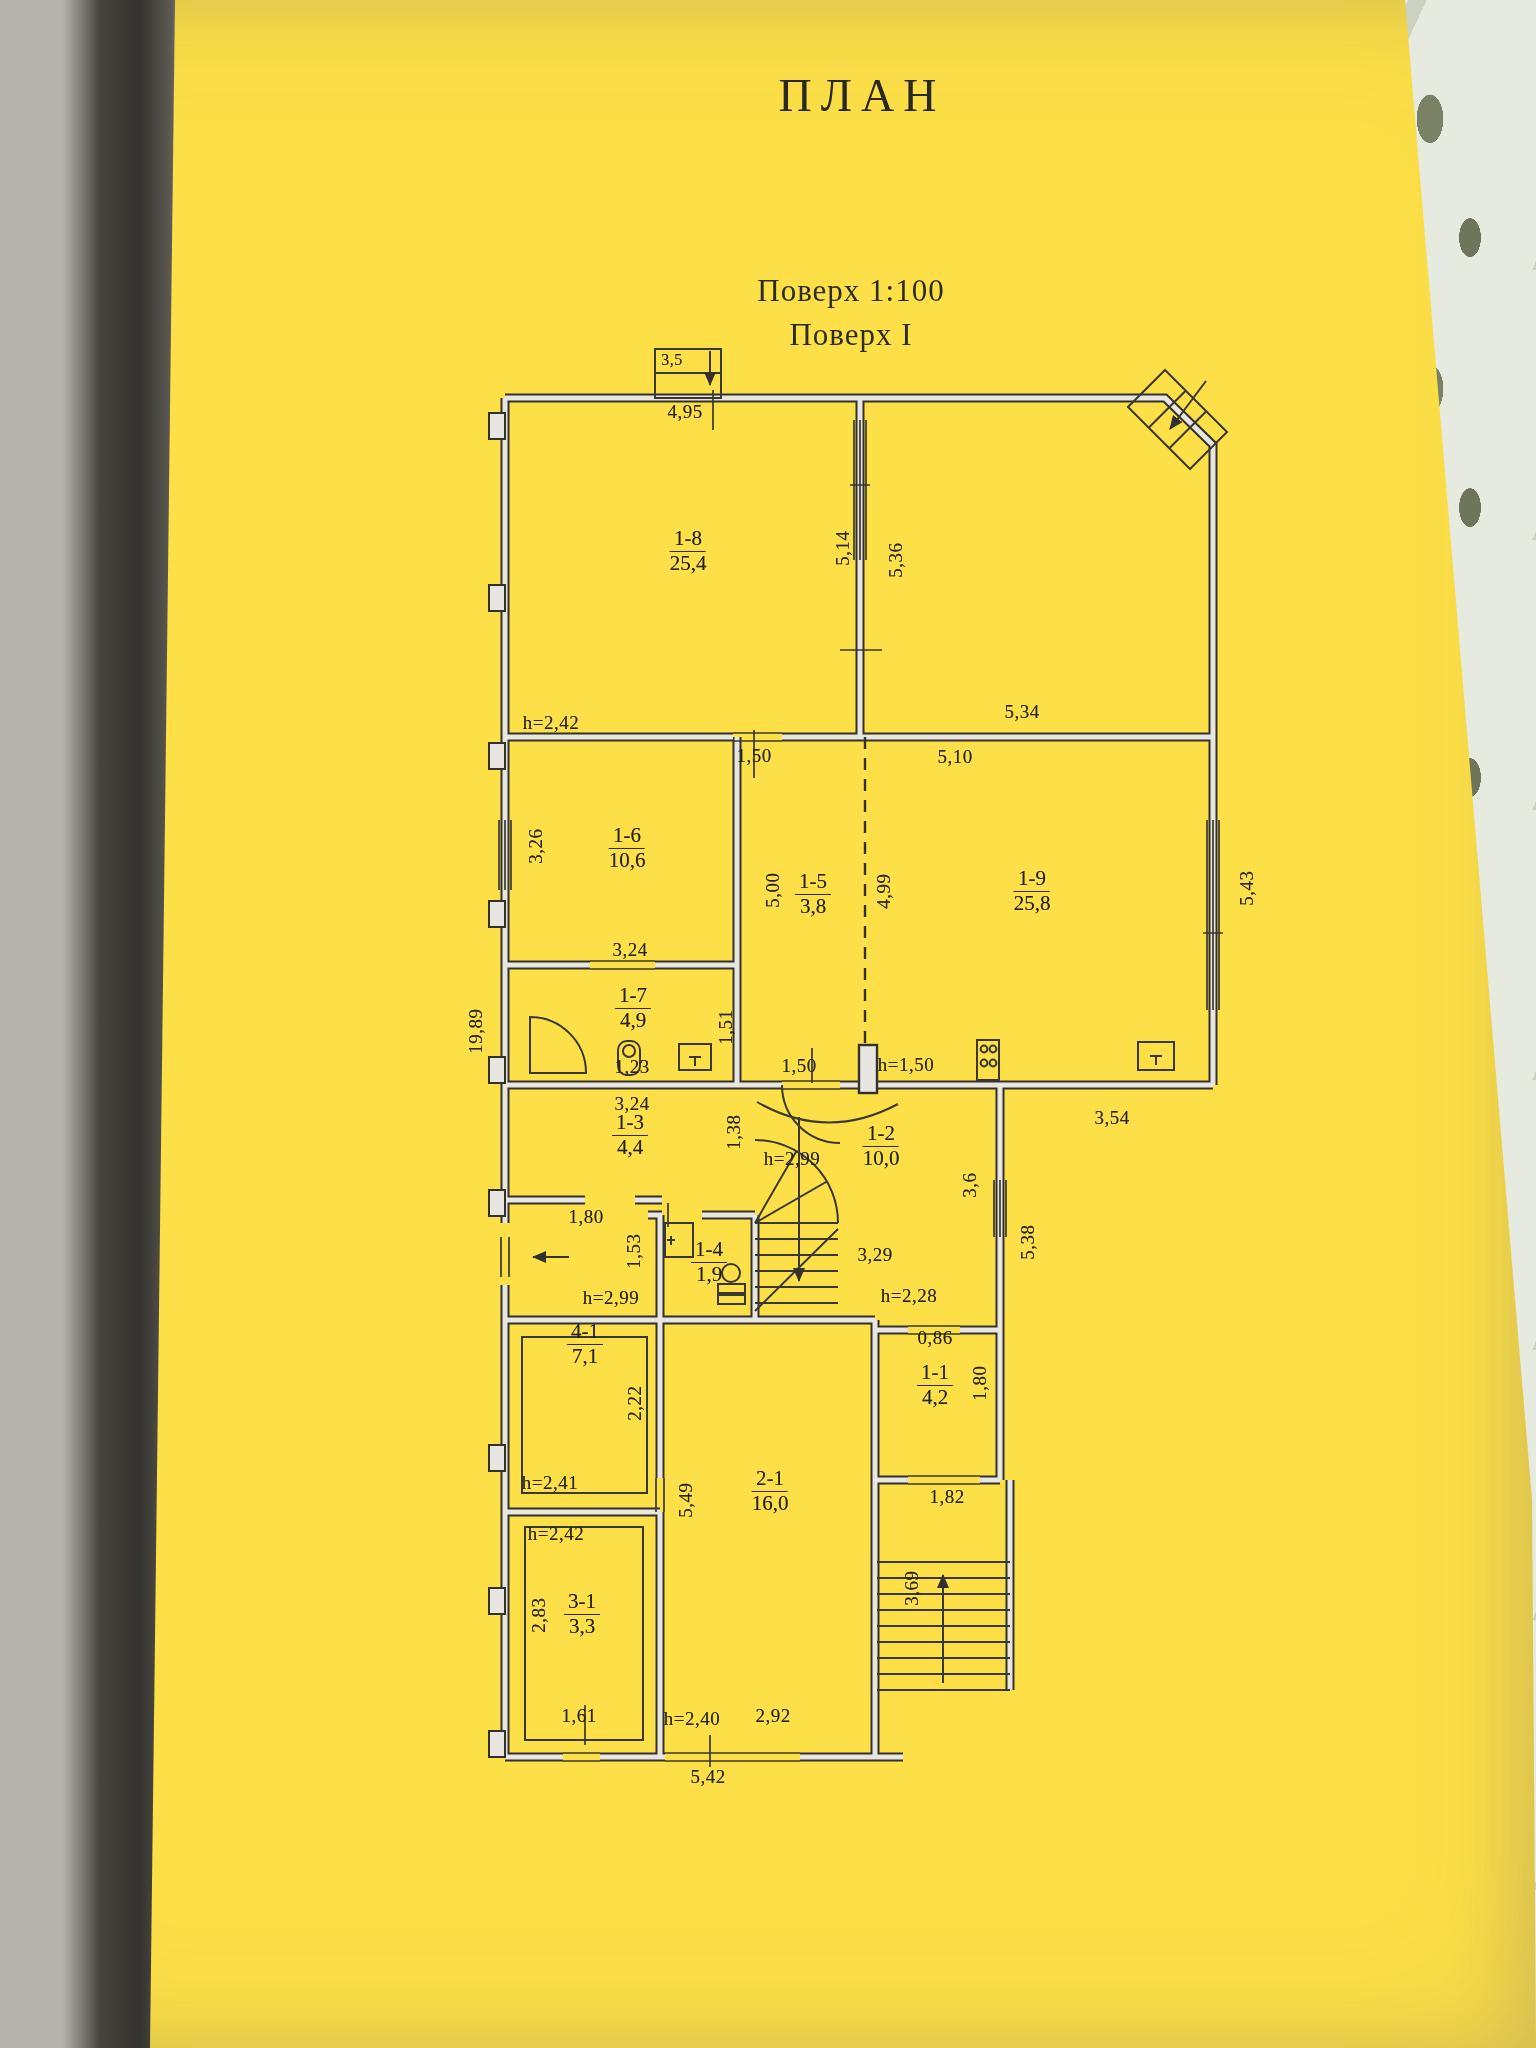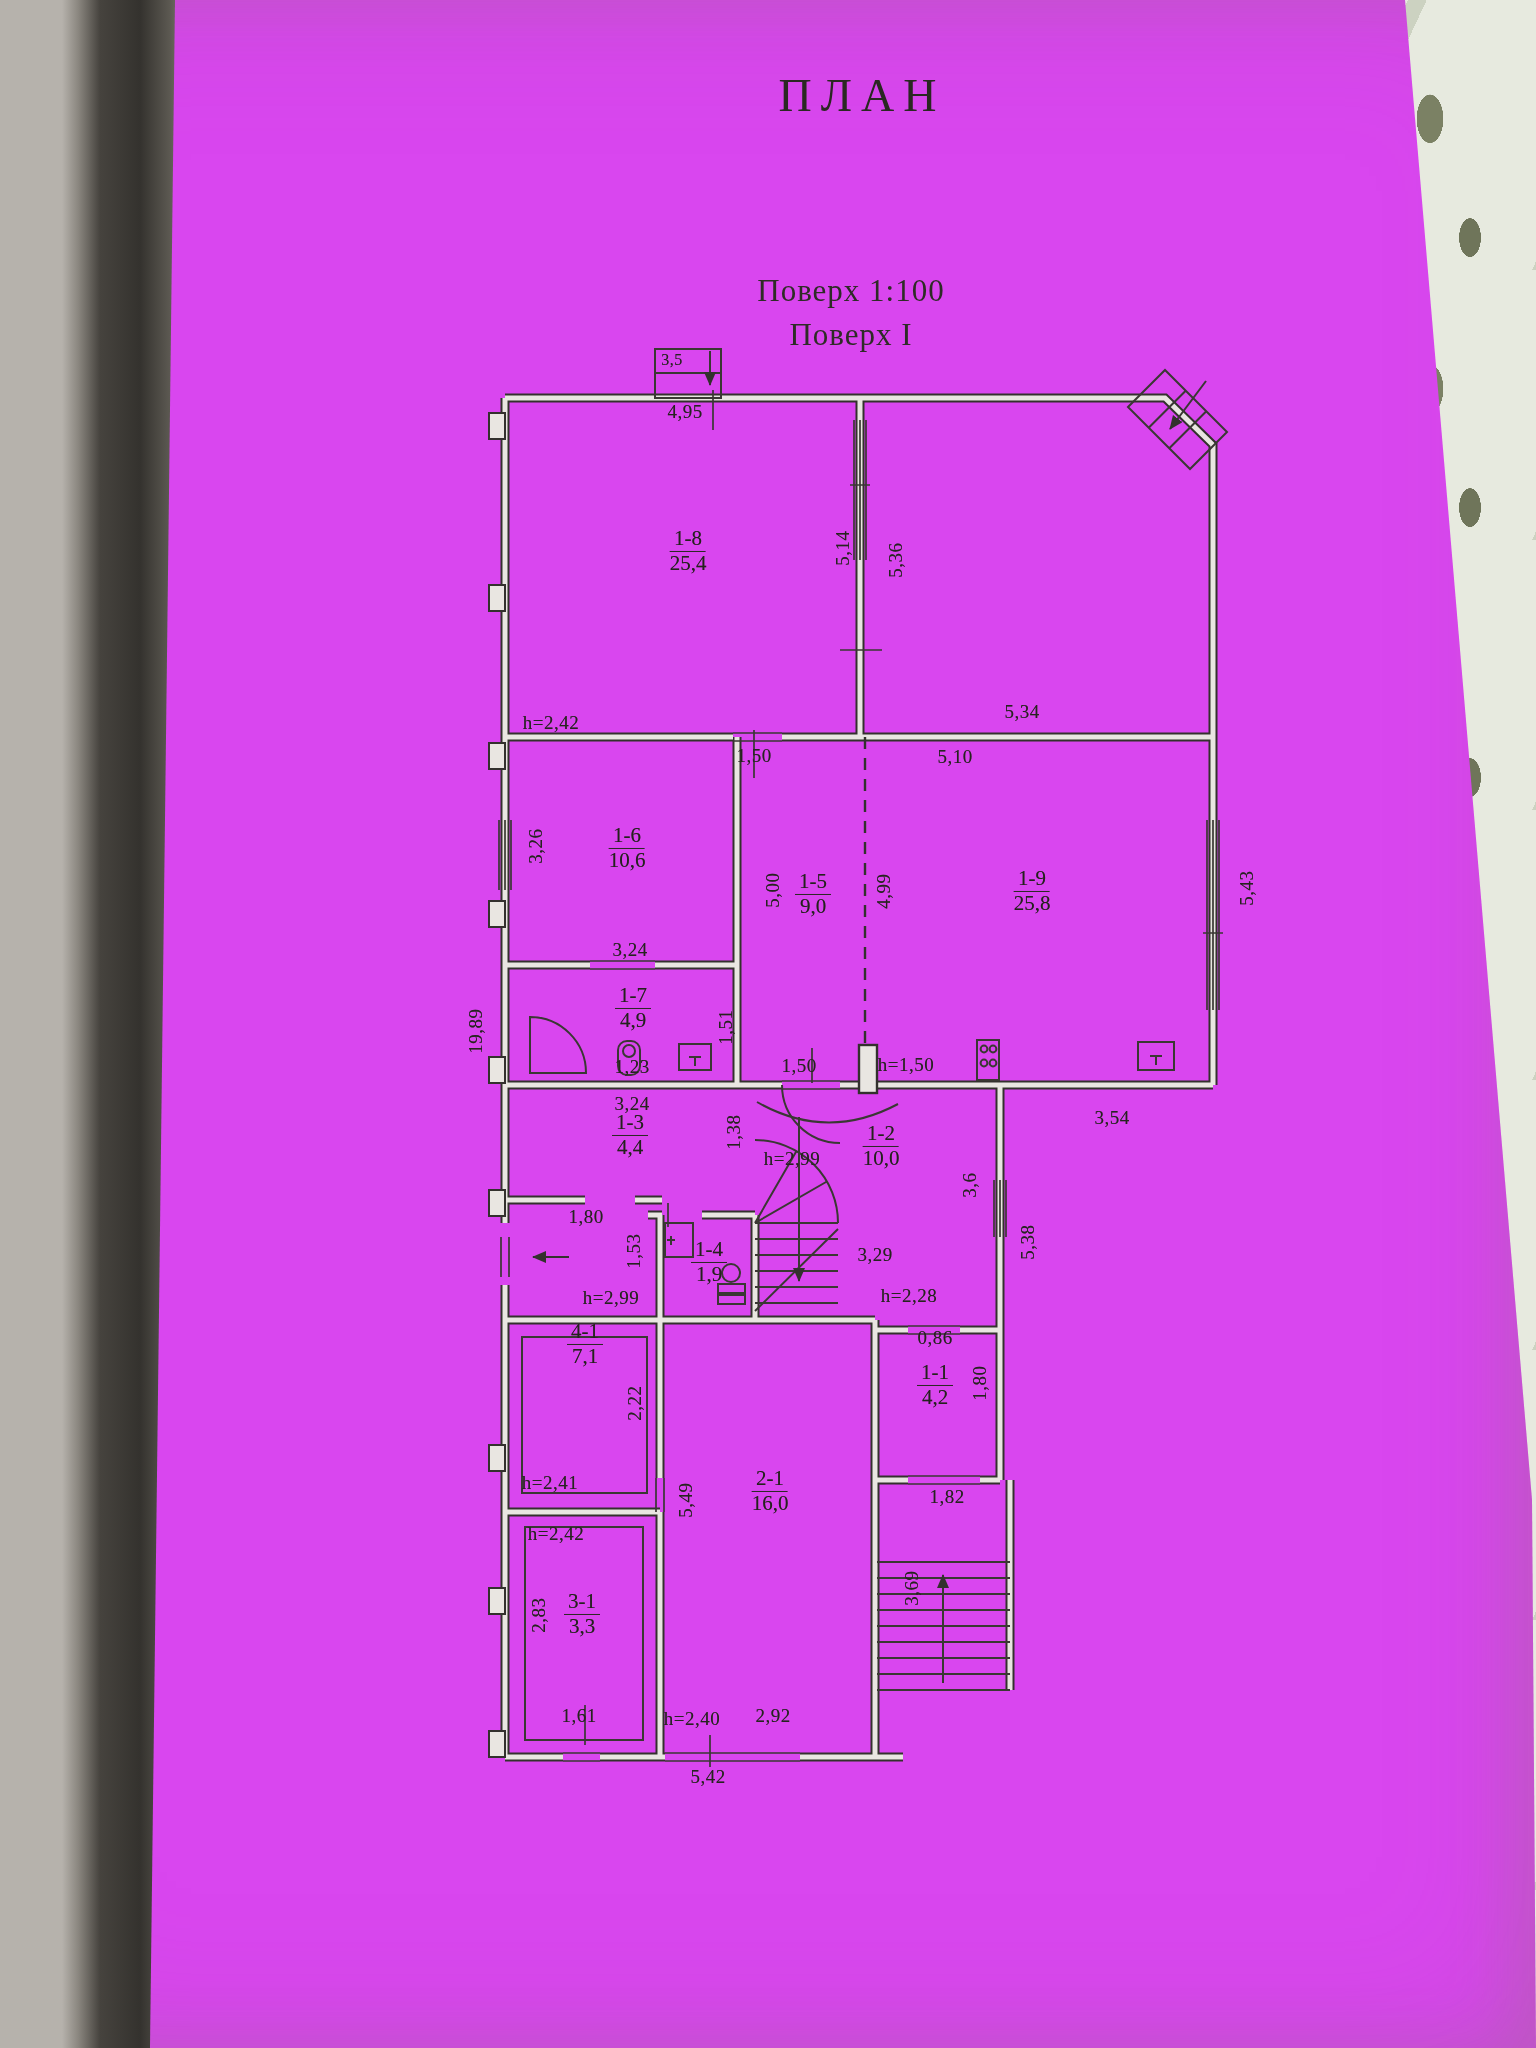--- a/index.html
+++ b/index.html
@@ -13,21 +13,21 @@
       radial-gradient(ellipse 30px 15px at 46% 74%, #848a68 0 60%, transparent 61%),
       radial-gradient(ellipse 18px 32px at 88% 88%, #6f755a 0 60%, transparent 61%),
       linear-gradient(115deg, transparent 0 42%, #ccd2c1 42% 47%, transparent 47% 100%);
     background-size:250px 270px;
   }
   .left-strip{
     position:absolute;left:0;top:0;bottom:0;width:185px;z-index:1;
     background:linear-gradient(90deg,#b6b2ac 0 62px,#8b8780 78px,#46433e 100px,#34322e 140px,#5c5952 170px,#7e7a72 185px);
   }
   .paper{
-    position:absolute;inset:0;z-index:2;background:#d946ef;
+    position:absolute;inset:0;z-index:2;background:#fde047;
     clip-path:polygon(175px 0px,1405px 0px,1532px 1500px,1536px 2048px,150px 2048px);
     box-shadow:inset 0 0 160px rgba(120,110,95,.18), inset -26px 0 60px rgba(140,130,112,.22);
   }
   .doc-title{
     position:absolute;transform:translate(-50%,-50%);
     font-size:46px;letter-spacing:9px;color:#2a2822;white-space:nowrap;
   }
   .doc-sub{
     position:absolute;transform:translate(-50%,-50%);
     font-size:31px;color:#2e2c26;white-space:nowrap;letter-spacing:1px;
@@ -255,21 +255,21 @@
   <span class="room" style="left:688px;top:551px">
       <span class="rn">1-8</span>
       <span class="ra">25,4</span>
     </span>
   <span class="room" style="left:627px;top:848px">
       <span class="rn">1-6</span>
       <span class="ra">10,6</span>
     </span>
   <span class="room" style="left:813px;top:894px">
       <span class="rn">1-5</span>
-      <span class="ra">9,0</span>
+      <span class="ra">3,8</span>
     </span>
   <span class="room" style="left:1032px;top:891px">
       <span class="rn">1-9</span>
       <span class="ra">25,8</span>
     </span>
   <span class="room" style="left:633px;top:1008px">
       <span class="rn">1-7</span>
       <span class="ra">4,9</span>
     </span>
   <span class="room" style="left:630px;top:1135px">

